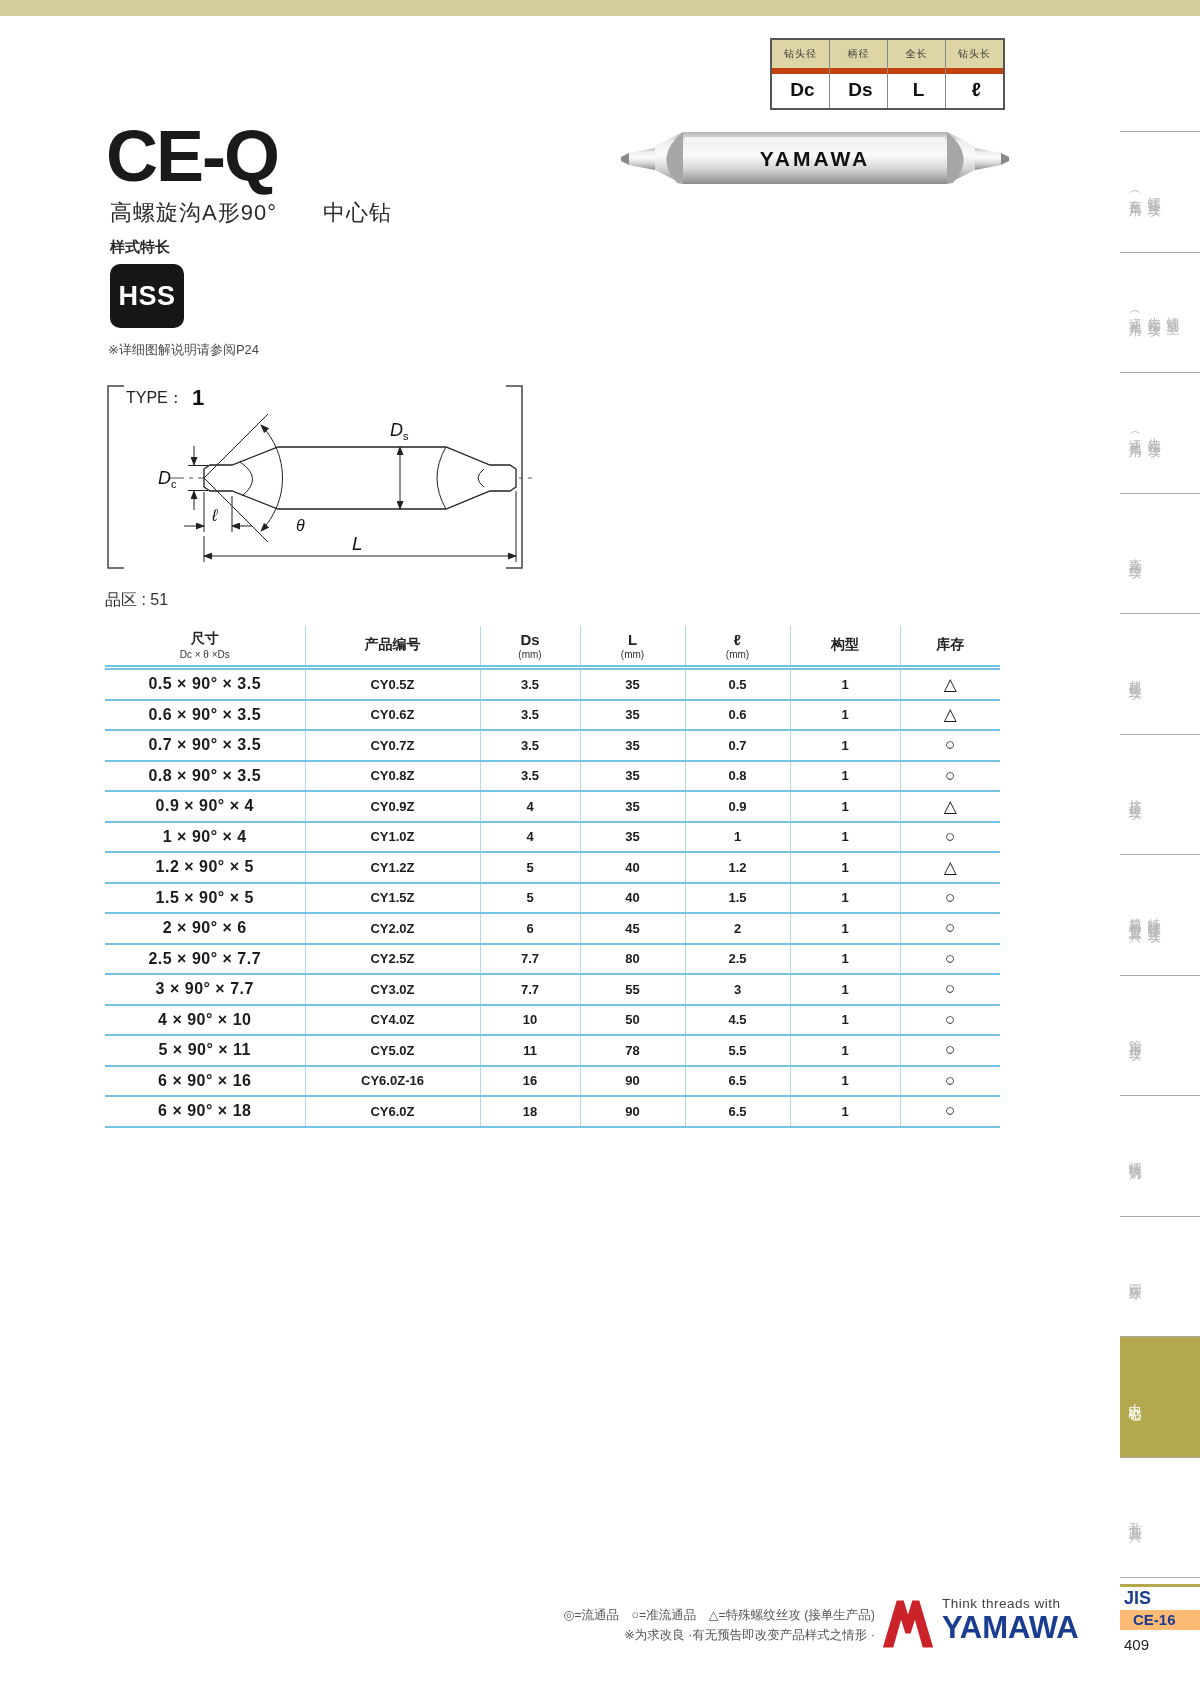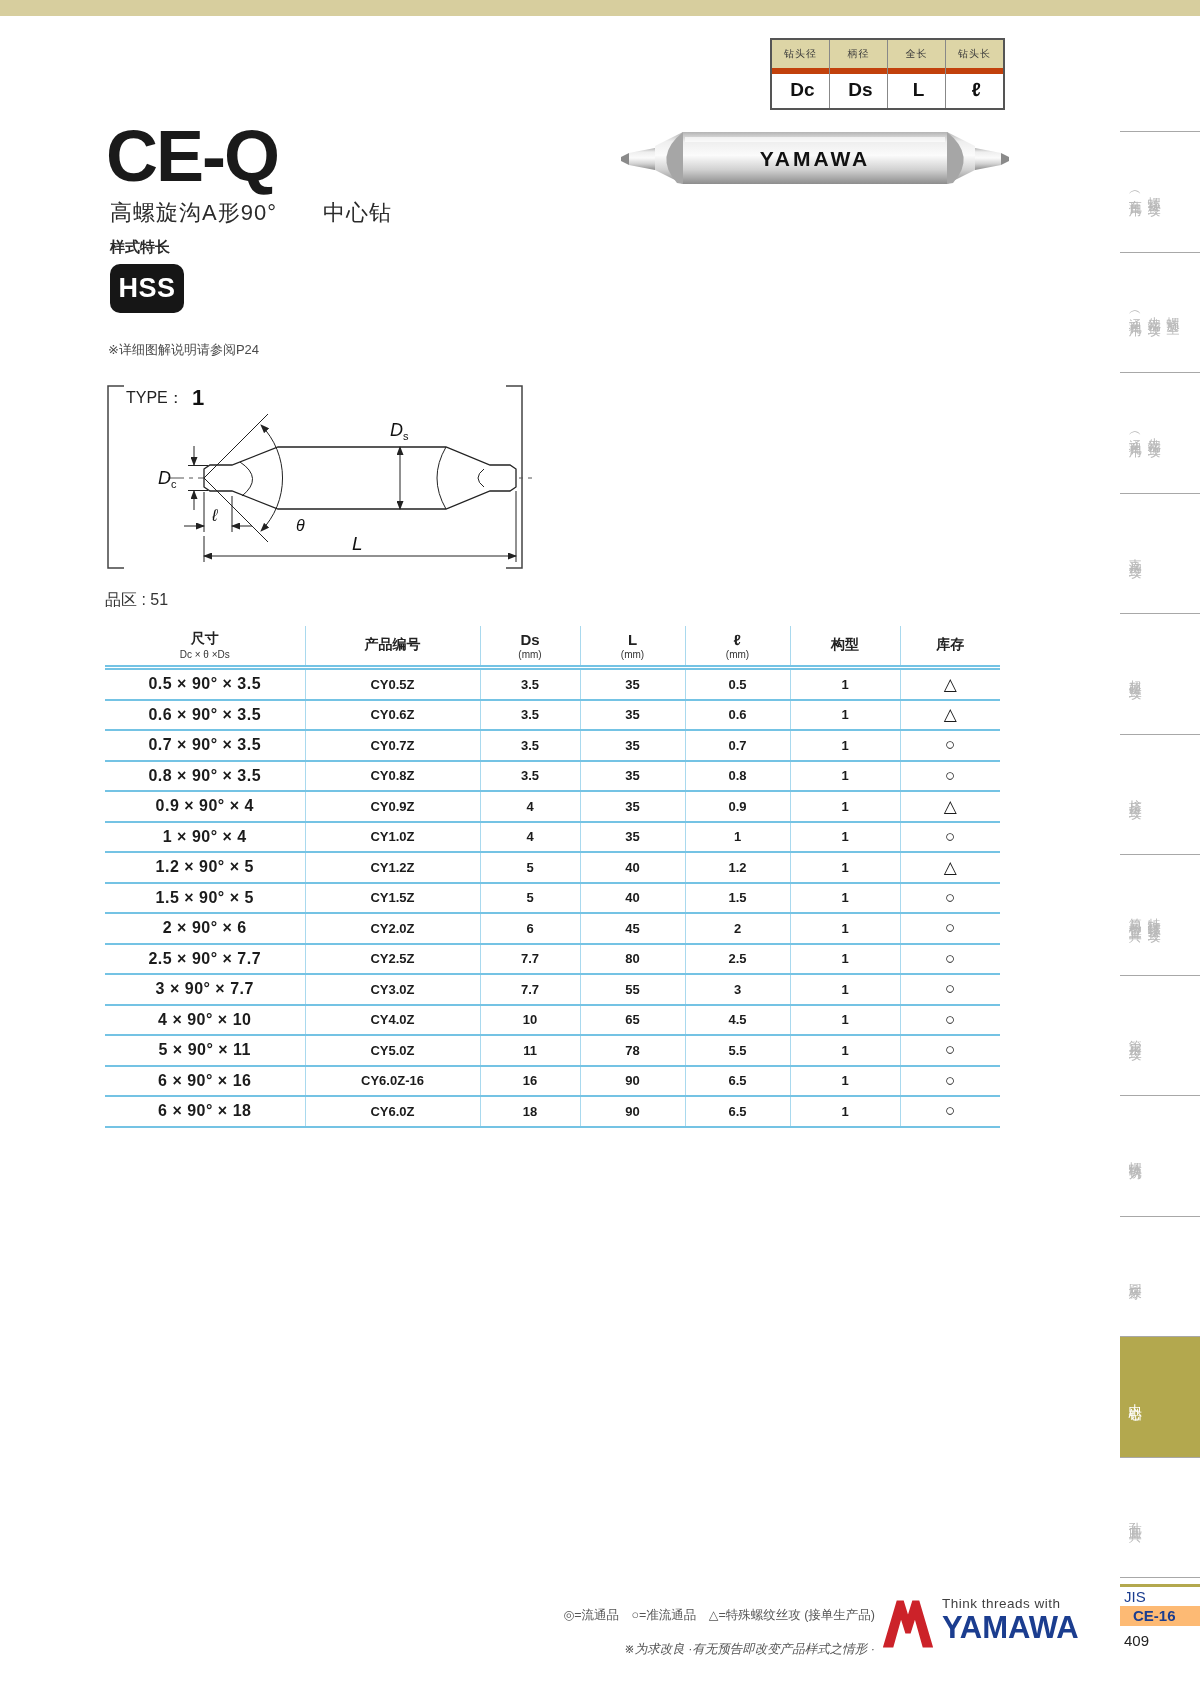--- a/index.html
+++ b/index.html
@@ -16,21 +16,21 @@
   .spec-h{background:#ddd5a6;font-size:10px;color:#3a3a3a;text-align:center;padding:7px 0;border-bottom:6px solid #c2410c;letter-spacing:1px;}
   .spec-v{font-size:19px;font-weight:bold;text-align:center;padding:5px 0 7px 4px;color:#111;}
 
   
   .photo{position:absolute;left:615px;top:112px;width:400px;height:92px;}
 
   
   .title{position:absolute;left:106px;top:120px;font-size:72px;font-weight:bold;letter-spacing:-2px;color:#1a1a1a;line-height:1;}
   .subtitle{position:absolute;left:110px;top:198px;font-size:22px;color:#2b2b2b;letter-spacing:1px;}
   .subtitle2{position:absolute;left:110px;top:238px;font-size:15px;font-weight:bold;color:#2b2b2b;}
-  .hss-badge{position:absolute;left:110px;top:264px;width:74px;height:49px;background:#161616;border-radius:10px;
+  .hss-badge{position:absolute;left:110px;top:264px;width:74px;height:64px;background:#161616;border-radius:10px;
              display:flex;align-items:center;justify-content:center;}
   .hss-badge span{color:#fff;font-size:27px;font-weight:bold;letter-spacing:0.5px;}
   .note{position:absolute;left:108px;top:341px;font-size:13px;color:#4a4a4a;}
 
   
   .diagram{position:absolute;left:100px;top:376px;}
 
   
   .pin{position:absolute;left:105px;top:590px;font-size:16px;color:#333;}
 
@@ -51,28 +51,28 @@
   .sidebar{position:absolute;left:1120px;top:131px;width:80px;border-bottom:1px solid #a8a8a8;}
   .side-tab{height:120.5px;border-top:1px solid #a8a8a8;display:flex;align-items:center;
             justify-content:flex-start;padding-left:5px;box-sizing:border-box;}
   .side-tab span{writing-mode:vertical-rl;white-space:pre-line;font-size:13px;letter-spacing:2.5px;
                  line-height:1.45;color:#b9b9b9;}
   .side-tab.active{background:#b3a84e;}
   .side-tab.active span{color:#ffffff;}
 
   
   .legend{position:absolute;left:480px;top:1607px;width:395px;text-align:right;color:#555;font-size:12.5px;}
-  .legend .l2{margin-top:17px;font-style:italic;}
+  .legend .l2{margin-top:3px;}
   .brand{position:absolute;left:882px;top:1596px;display:flex;align-items:flex-start;}
   .brand-mark{width:52px;height:56px;}
   .brand-text{margin-left:8px;}
   .tagline{font-size:13.5px;color:#3f3f3f;letter-spacing:0.5px;}
   .wordmark{font-size:31px;font-weight:bold;color:#1b3d8f;line-height:1;margin-top:1px;}
   .jis{position:absolute;left:1120px;top:1584px;width:80px;}
-  .jis-label{border-top:3px solid #b3a84e;color:#1b3d8f;font-weight:normal;font-size:15px;padding:1px 8px 1px 4px;}
+  .jis-label{border-top:3px solid #b3a84e;color:#1b3d8f;font-weight:bold;font-size:18px;padding:1px 8px 1px 4px;}
   .jis-code{background:#fdba74;color:#1b3d8f;font-weight:bold;font-size:15px;padding:1px 0 2px 13px;}
   .jis-page{color:#222;font-size:15px;padding:6px 0 0 4px;}
 </style>
 </head>
 <body>
 
 <div id="page">
 
   <div class="top-band"></div>
 
@@ -316,21 +316,21 @@
       <td class="c-num">7.7</td>
       <td class="c-num">55</td>
       <td class="c-num">3</td>
       <td class="c-num">1</td>
       <td class="c-stock">○</td>
     </tr>
           <tr>
       <td class="c-size">4 × 90° × 10</td>
       <td class="c-code">CY4.0Z</td>
       <td class="c-num">10</td>
-      <td class="c-num">65</td>
+      <td class="c-num">50</td>
       <td class="c-num">4.5</td>
       <td class="c-num">1</td>
       <td class="c-stock">○</td>
     </tr>
           <tr>
       <td class="c-size">5 × 90° × 11</td>
       <td class="c-code">CY5.0Z</td>
       <td class="c-num">11</td>
       <td class="c-num">78</td>
       <td class="c-num">5.5</td>

